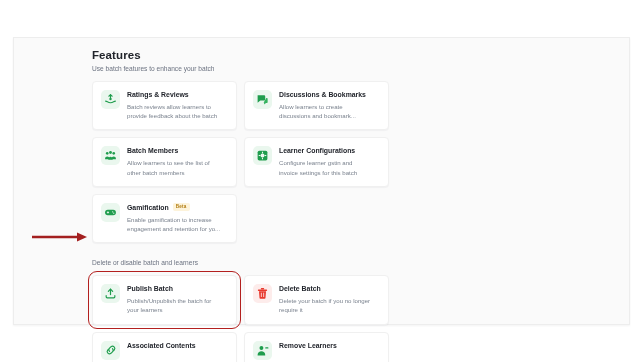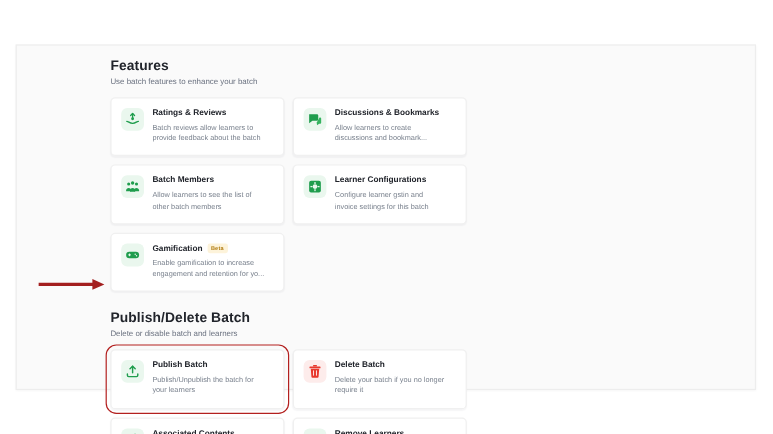--- a/index.html
+++ b/index.html
@@ -235,21 +235,20 @@
               </div>
               <div class="card-desc">Enable gamification to increase
 engagement and retention for yo...</div>
             </div>
           </div>
 
         </div>
       </div>
 
       <div class="section2">
-        <div class="section-title">Publish/Delete Batch</div>
         <div class="section-sub">Delete or disable batch and learners</div>
 
         <div class="grid">
 
           <div class="card highlight">
             <span class="icon-wrap">
               <svg width="13" height="13" viewBox="0 0 24 24" fill="none" stroke="#1f9d4d" stroke-width="2.2" stroke-linecap="round" stroke-linejoin="round">
                 <path d="M12 14V4"></path>
                   <path d="M8 8l4-4 4 4"></path>
                 <path d="M4 16v2a2 2 0 0 0 2 2h12a2 2 0 0 0 2-2v-2"></path>

